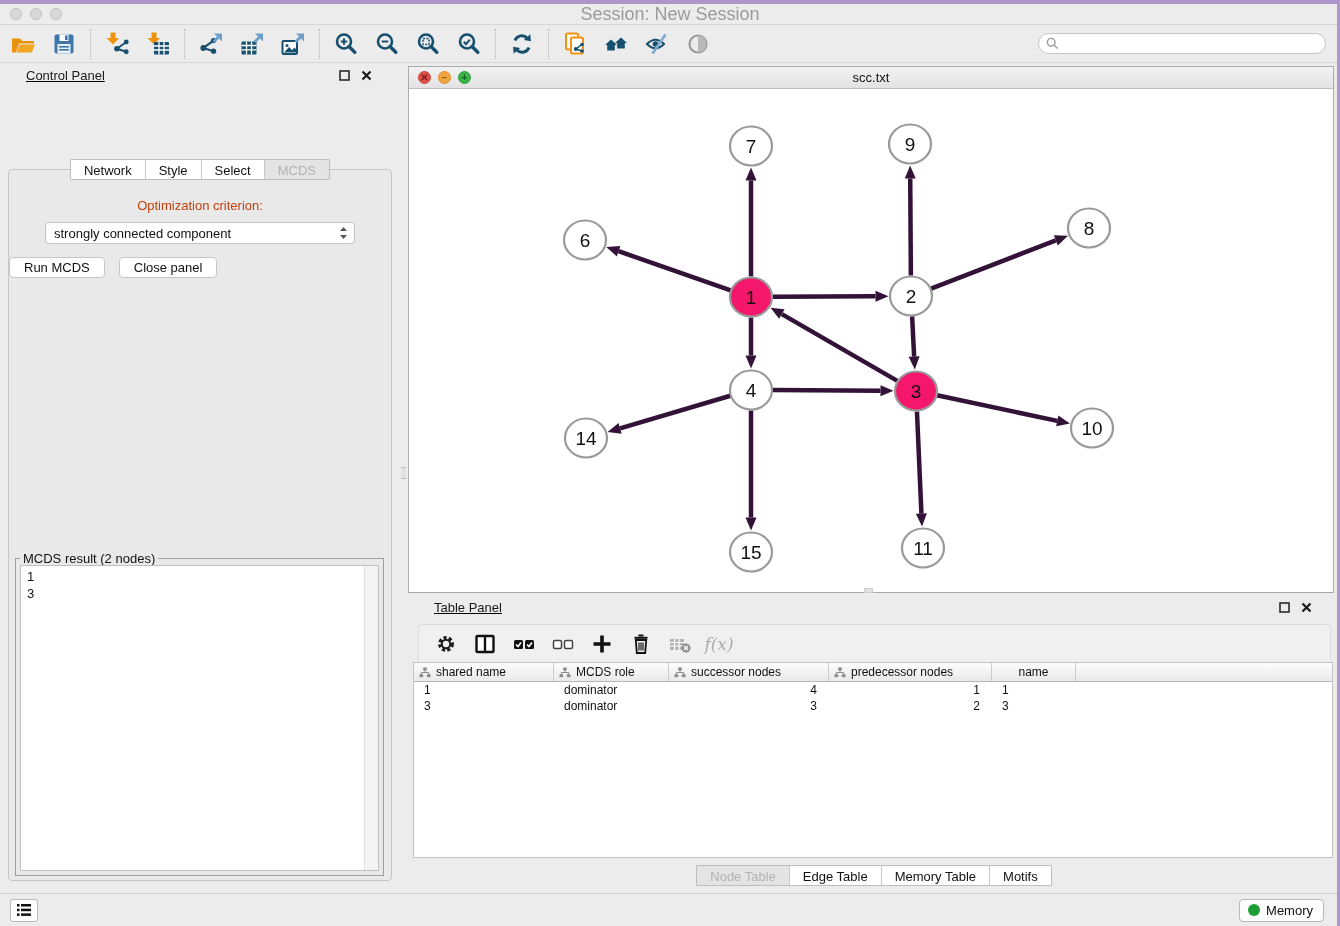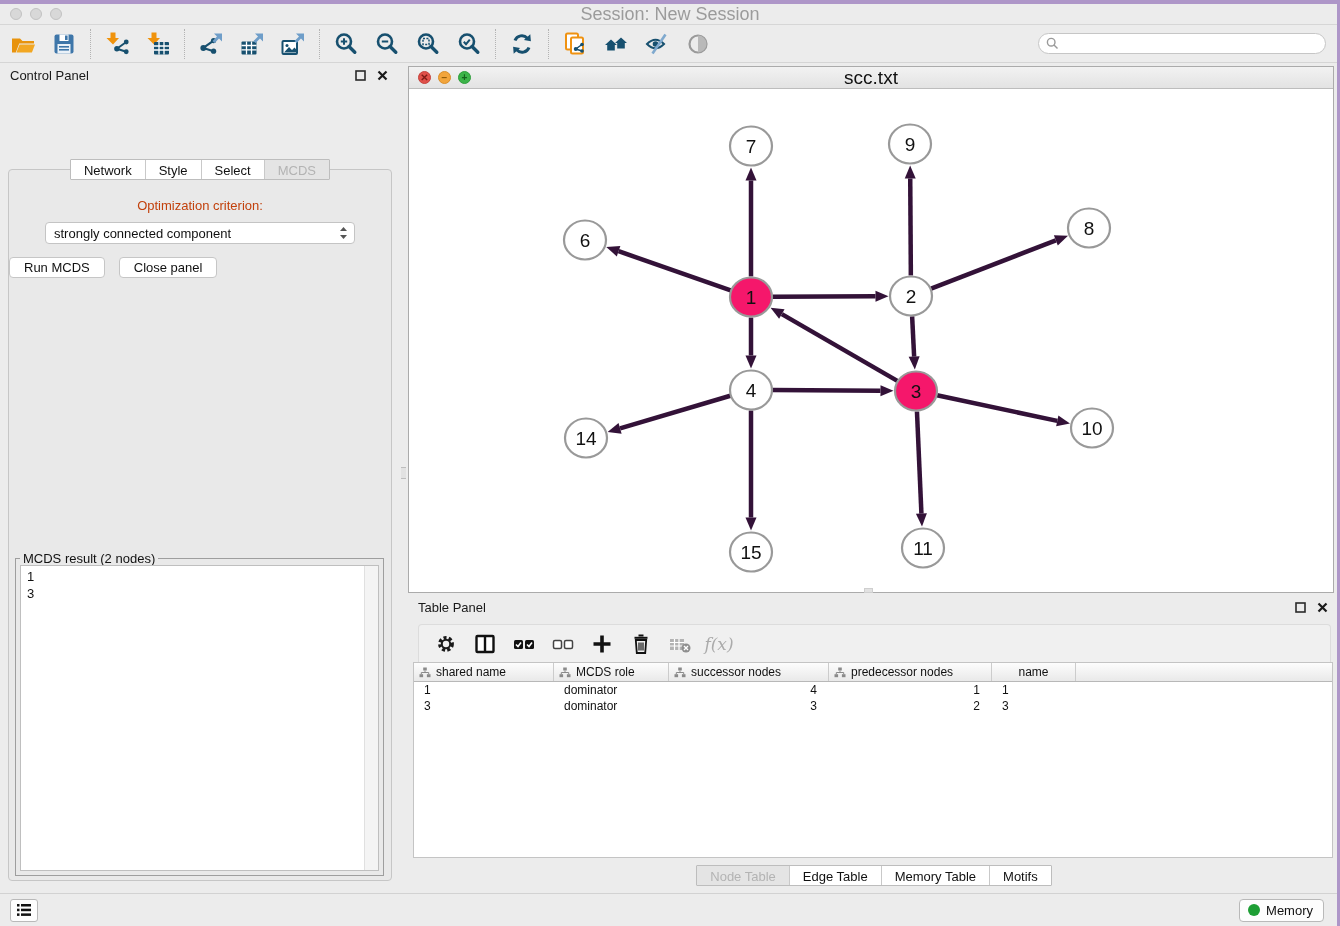--- a/index.html
+++ b/index.html
@@ -18,21 +18,21 @@
   .toolbar { position:absolute; top:25px; left:0; width:100%; height:38px; background:#ECECEC; border-bottom:1px solid #D5D5D5; display:flex; align-items:center; padding-left:8px; }
   .tbi { width:30px; height:30px; display:flex; align-items:center; justify-content:center; flex:0 0 auto; }
   .tbi + .tbi { margin-left:11px; }
   .tbsep { width:1px; height:30px; border-left:1px dotted #B3B3B3; margin:0 11px; flex:0 0 auto; }
   .tb-spacer { flex:1; }
   .searchbox { width:288px; height:21px; background:#fff; border:1px solid #C6C6C6; border-radius:11px; margin-right:14px; display:flex; align-items:center; padding-left:7px; }
   .searchbox input { border:none; outline:none; background:transparent; font-size:12px; width:250px; margin-left:4px; font-family:"Liberation Sans",sans-serif; }
 
   
   .control-panel { position:absolute; left:0; top:63px; width:400px; height:830px; background:#ECECEC; }
-  .panel-head { height:24px; display:flex; align-items:center; padding:0 10px; }
+  .panel-head { height:24px; display:flex; align-items:center; padding:0 26px;text-decoration:underline; }
   .panel-title { font-size:13px; color:#1a1a1a; }
   .panel-head .spacer { flex:1; }
   .wbtn { width:16px; height:16px; display:flex; align-items:center; justify-content:center; margin-left:6px; }
   .cp-tabs-row { position:absolute; top:96px; left:0; width:100%; display:flex; justify-content:center; z-index:5; }
   .seg { display:inline-flex; border:1px solid #BDBDBD; border-radius:1px; overflow:hidden; background:#fff; height:21px; }
   .seg .tab { padding:2px 13px; font-size:13px; color:#111; background:#fff; border-right:1px solid #C9C9C9; white-space:nowrap; line-height:17px; }
   .seg .tab:last-child { border-right:none; }
   .seg .tab.active { background:#E4E4E4; color:#B3B3B3; }
   .panel-body { position:absolute; left:8px; right:8px; top:106px; bottom:12px; background:#E9E9E9; border:1px solid #C6C6C6; border-radius:4px; }
   .opt-label { text-align:center; margin-top:28px; font-size:13px; color:#c2410c; }
@@ -51,21 +51,21 @@
   .v-grip { position:absolute; left:1px; top:404px; width:5px; height:12px; border-top:1px solid #BDBDBD; border-bottom:1px solid #BDBDBD; background:#E2E2E2; }
   .h-grip { position:absolute; left:864px; top:588px; width:9px; height:5px; background:#E2E2E2; border:1px solid #CFCFCF; z-index:6; }
 
   
   .netframe { position:absolute; left:408px; top:66px; width:926px; height:527px; border:1px solid #ABABAB; background:#fff; }
   .frame-titlebar { height:22px; background:linear-gradient(#F2F2F2,#E3E3E3); border-bottom:1px solid #BDBDBD; position:relative; display:flex; align-items:center; }
   .ftl { width:13px; height:13px; border-radius:50%; display:flex; align-items:center; justify-content:center; font-size:10px; font-weight:bold; line-height:1; }
   .ftl-red { background:#E0504A; border:1px solid #C4423C; color:#7E1B16; }
   .ftl-yellow { background:#F2A53C; border:1px solid #D98F2B; color:#8F5B0A; }
   .ftl-green { background:#3CB449; border:1px solid #2F9E3C; color:#14621D; }
-  .frame-title { position:absolute; left:0; right:0; text-align:center; font-size:19px; color:#111; }
+  .frame-title { position:absolute; left:0; right:0; text-align:center; font-size:13px; color:#111; }
   .ftl-group { display:flex; gap:7px; margin-left:9px; z-index:2; }
   .canvas { position:relative; width:924px; height:503px; background:#fff; overflow:hidden; }
 
   
   .table-panel { position:absolute; left:408px; top:595px; width:932px; height:298px; background:#ECECEC; }
   .tp-toolbar { position:absolute; left:10px; right:9px; top:29px; height:38px; background:#F0F0F0; border:1px solid #DCDCDC; border-bottom:none; border-radius:4px 4px 0 0; display:flex; align-items:center; padding-left:15px; gap:15px; }
   .tpi { width:24px; height:24px; display:flex; align-items:center; justify-content:center; }
   .fx { font-family:"DejaVu Serif", serif; font-style:italic; font-size:17px; color:#ABABAB; }
   .tbl-wrap { position:absolute; left:5px; right:7px; top:67px; bottom:35px; background:#fff; border:1px solid #C4C4C4; }
   .tbl-header { display:flex; height:19px; background:linear-gradient(#FDFDFD,#E9E9E9); border-bottom:1px solid #B8B8B8; }

